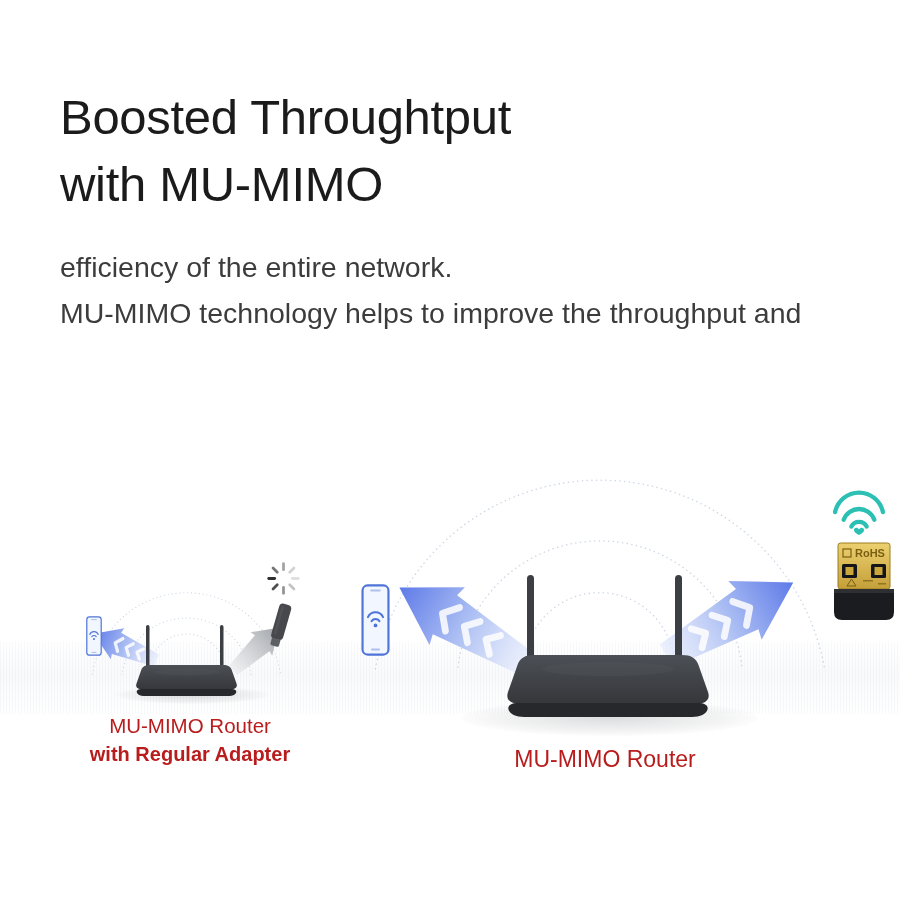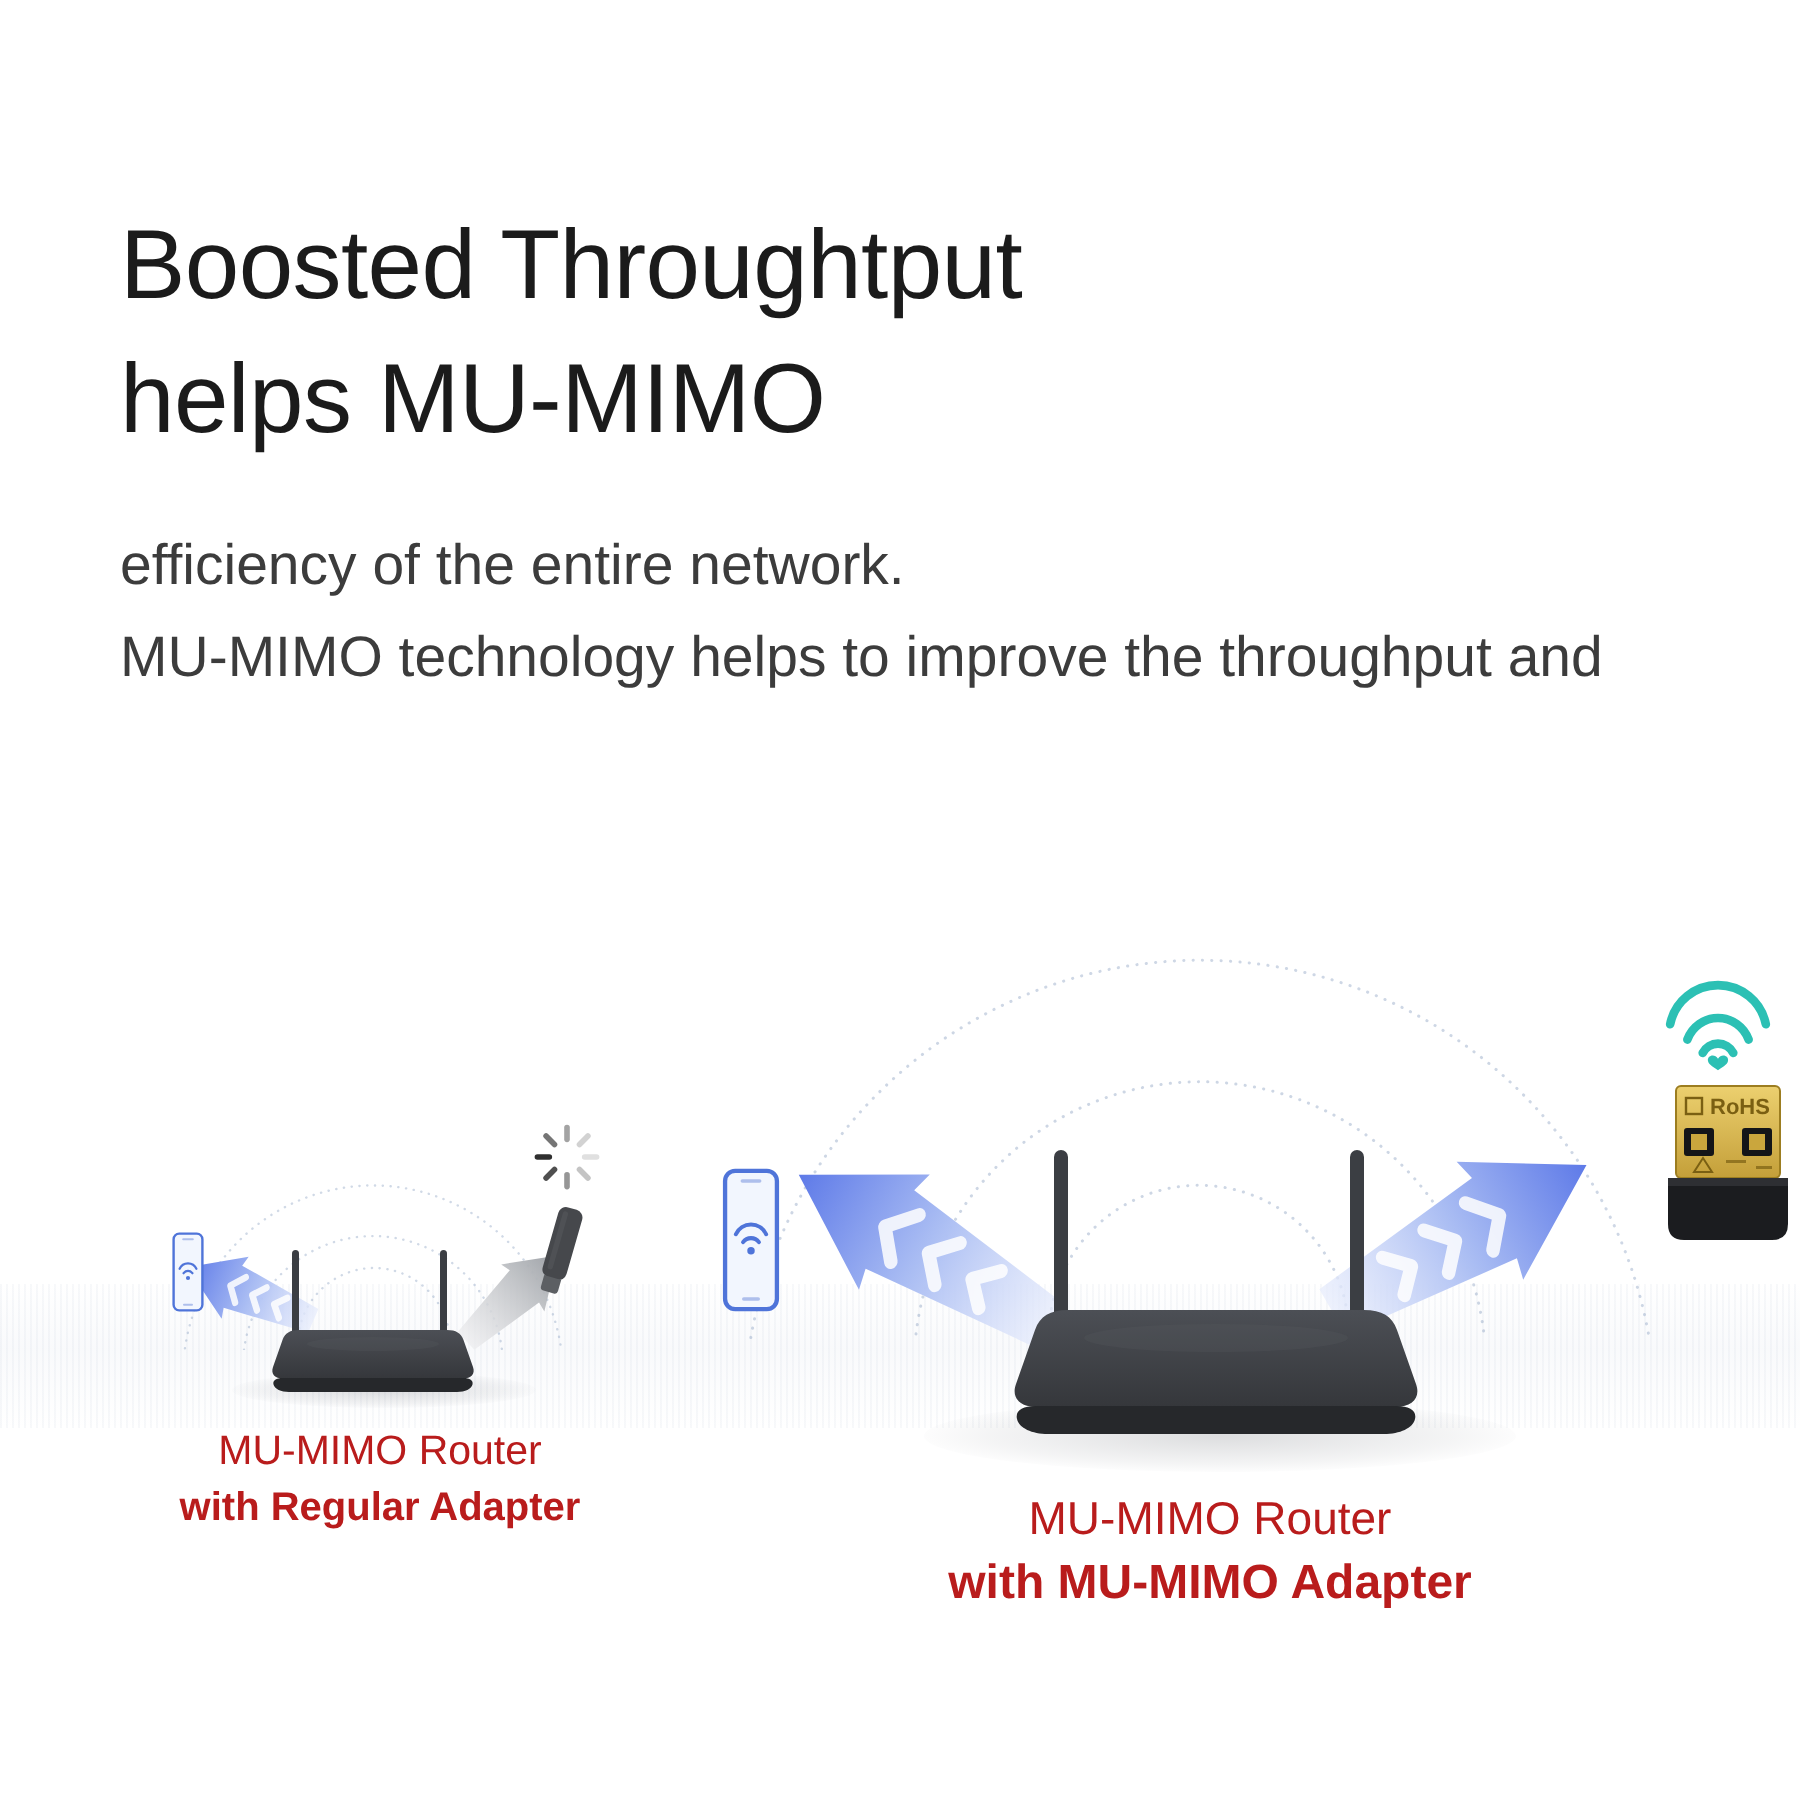--- a/index.html
+++ b/index.html
@@ -4,21 +4,21 @@
 <style>
   html,body{margin:0;padding:0;}
   body{
     width:900px;height:900px;position:relative;overflow:hidden;
     background:#ffffff;
     font-family:"Liberation Sans","DejaVu Sans",sans-serif;
   }
   .abs{position:absolute;}
 
   
-  header{position:absolute;left:60px;top:100px;width:840px;}
+  header{position:absolute;left:60px;top:84px;width:840px;}
   h1{
     margin:0;font-size:49px;font-weight:400;line-height:67px;
     color:var(--heading-text,#1b1b1b);letter-spacing:-0.3px;
   }
   h1 span{display:block;}
   .description{
     margin:26px 0 0 0;font-size:28.5px;font-weight:400;line-height:46px;
     color:var(--body-text,#3c3c3c);
   }
   .description span{display:block;}
@@ -101,21 +101,21 @@
       <path d="M9.5,46 a11.5,11.5 0 0 1 21,0" fill="none" stroke="var(--phone-blue,#4f74d9)" stroke-width="2.8" stroke-linecap="round"></path>
       <path d="M14.5,51.5 a6.8,6.8 0 0 1 11,0" fill="none" stroke="var(--phone-blue,#4f74d9)" stroke-width="2.8" stroke-linecap="round"></path>
       <circle cx="20" cy="57.5" r="2.6" fill="var(--phone-blue,#4f74d9)"></circle>
     </g>
   </defs>
 </svg>
 
 <header>
   <h1>
     <span>Boosted Throughtput</span>
-    <span>helps MU-MIMO</span>
+    <span>with MU-MIMO</span>
   </h1>
   <p class="description">
     <span>efficiency of the entire network.</span>
     <span>MU-MIMO technology helps to improve the throughput and</span>
   </p>
 </header>
 
 <figure class="diagram">
 
   <svg class="abs clip" style="left:85px;top:555px;" width="210" height="120" viewBox="0 0 210 120">
@@ -212,16 +212,15 @@
     <path d="M4,47 h60 v23 q0,8 -8,8 h-44 q-8,0 -8,-8 Z" fill="#1b1c1f"></path>
     <path d="M4,47 h60 v4 h-60 Z" fill="#2e2f33"></path>
   </svg>
 
   <figcaption class="caption caption-left">
     <span class="line1">MU-MIMO Router</span>
     <span class="line2">with Regular Adapter</span>
   </figcaption>
   <figcaption class="caption caption-right">
     <span class="line1">MU-MIMO Router</span>
-    <span class="line2">with MU-MIMO Adapter</span>
   </figcaption>
 
 </figure>
 
 </body></html>

